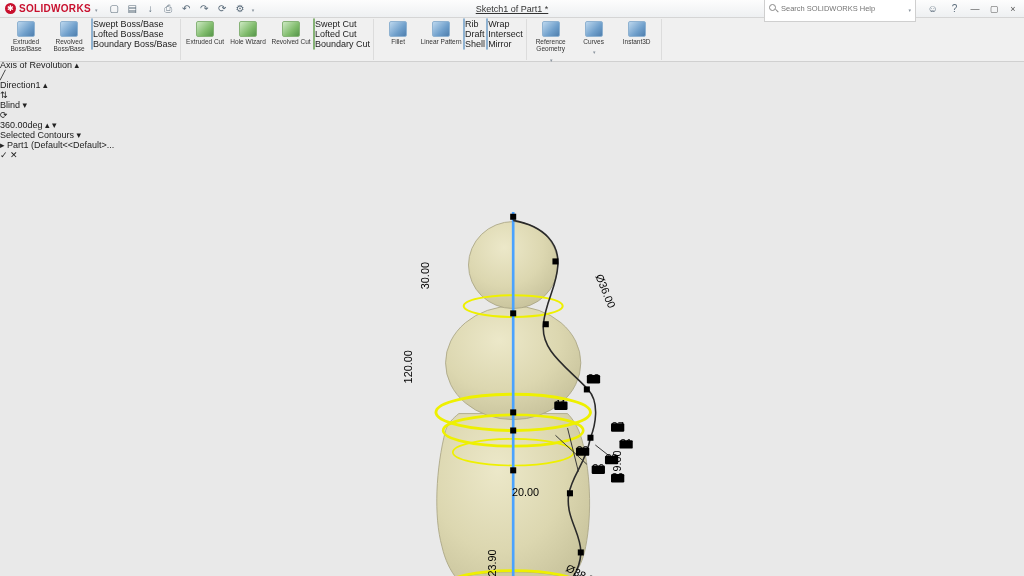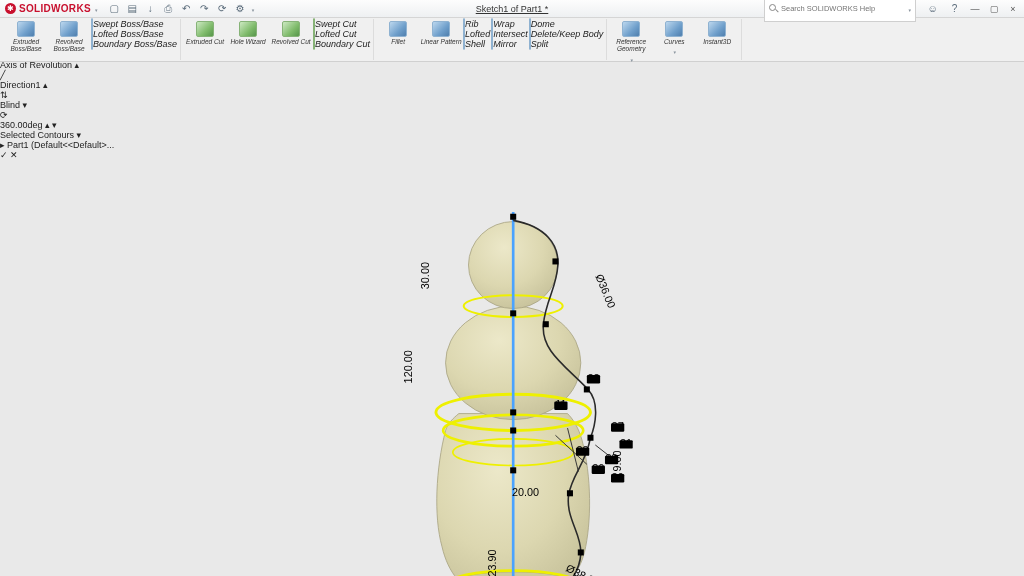--- a/index.html
+++ b/index.html
@@ -27,21 +27,21 @@
   .mag::after { content:""; position:absolute; left:5.5px; top:6px; width:3.5px; height:1px;
     background:#888; transform:rotate(45deg); }
   .search-wrap input { border:none; outline:none; font-size:7.5px; flex:1; color:#777;
     font-family:"Liberation Sans","DejaVu Sans",sans-serif; background:transparent; }
   .title-icons { display:flex; align-items:center; gap:7px; margin-left:6px; color:#5a6b7a; }
   .winbtn { font-size:9px; color:#555; min-width:12px; text-align:center; }
 
   
   .ribbon { position:absolute; top:18px; left:0; right:0; height:44px; background:#f0f0f0;
     border-bottom:1px solid #d0d0d0; display:flex; align-items:stretch; padding:1px 2px; z-index:55; }
-  .rgroup { display:flex; gap:1px; padding:0 3px; border-right:1px solid #dcdcdc; align-items:stretch;font-style:italic; }
+  .rgroup { display:flex; gap:1px; padding:0 3px; border-right:1px solid #dcdcdc; align-items:stretch; }
   .rbtn-lg { width:42px; display:flex; flex-direction:column; align-items:center; padding-top:2px;
     gap:1px; border-radius:2px; }
   .rbtn-lg .rlabel { font-size:6.5px; line-height:1.15; text-align:center; color:#333; }
   .ric { background:linear-gradient(135deg,#bcd7ee,#6f9fcb 60%,#4f7fae); border:1px solid #8fb2d1;
     border-radius:2px; width:18px; height:16px; flex:none; }
   .ric.g { background:linear-gradient(135deg,#cde9c2,#7fbb6b 60%,#56964a); border-color:#86b377; }
   .ric.o { background:linear-gradient(135deg,#ffe2ae,#eab55c 60%,#cd9638; border-color:#cfa050; }
   .rcol { display:flex; flex-direction:column; justify-content:space-evenly; }
   .rbtn-sm { display:flex; align-items:center; gap:2px; font-size:6.5px; color:#333;
     padding:0 2px; height:13px; white-space:nowrap; }
@@ -212,46 +212,35 @@
     <div class="rbtn-lg">
       <span class="ric"></span>
       <span class="rlabel">Linear Pattern</span>
     </div>
     <div class="rcol">
       <div class="rbtn-sm">
         <span class="ric"></span>
         <span>Rib</span></div>
       <div class="rbtn-sm">
         <span class="ric"></span>
-        <span>Lofted</span></div>
+        <span>Draft</span></div>
       <div class="rbtn-sm">
         <span class="ric"></span>
         <span>Shell</span></div>
     </div>
     <div class="rcol">
       <div class="rbtn-sm">
         <span class="ric"></span>
         <span>Wrap</span></div>
       <div class="rbtn-sm">
         <span class="ric"></span>
         <span>Intersect</span></div>
       <div class="rbtn-sm">
         <span class="ric"></span>
         <span>Mirror</span></div>
-    </div>
-    <div class="rcol">
-      <div class="rbtn-sm">
-        <span class="ric o"></span>
-        <span>Dome</span></div>
-      <div class="rbtn-sm">
-        <span class="ric o"></span>
-        <span>Delete/Keep Body</span></div>
-      <div class="rbtn-sm">
-        <span class="ric o"></span>
-        <span>Split</span></div>
     </div>
   </div>
   <div class="rgroup">
     <div class="rbtn-lg">
       <span class="ric"></span>
       <span class="rlabel">Reference Geometry</span>
       <span class="car"></span>
     </div>
     <div class="rbtn-lg">
       <span class="ric"></span>

